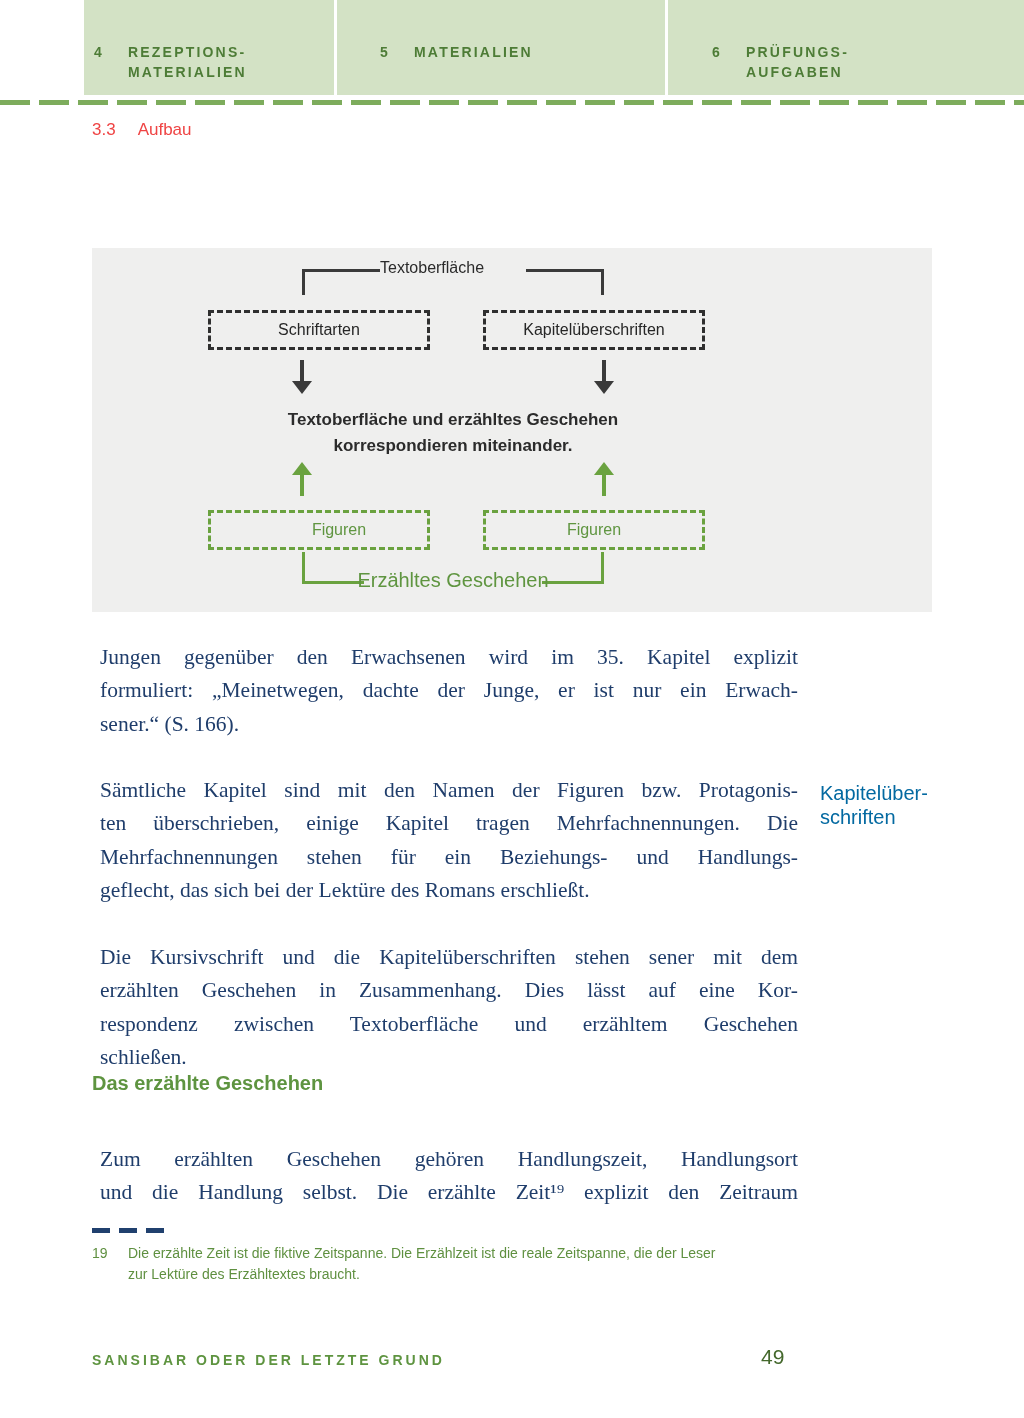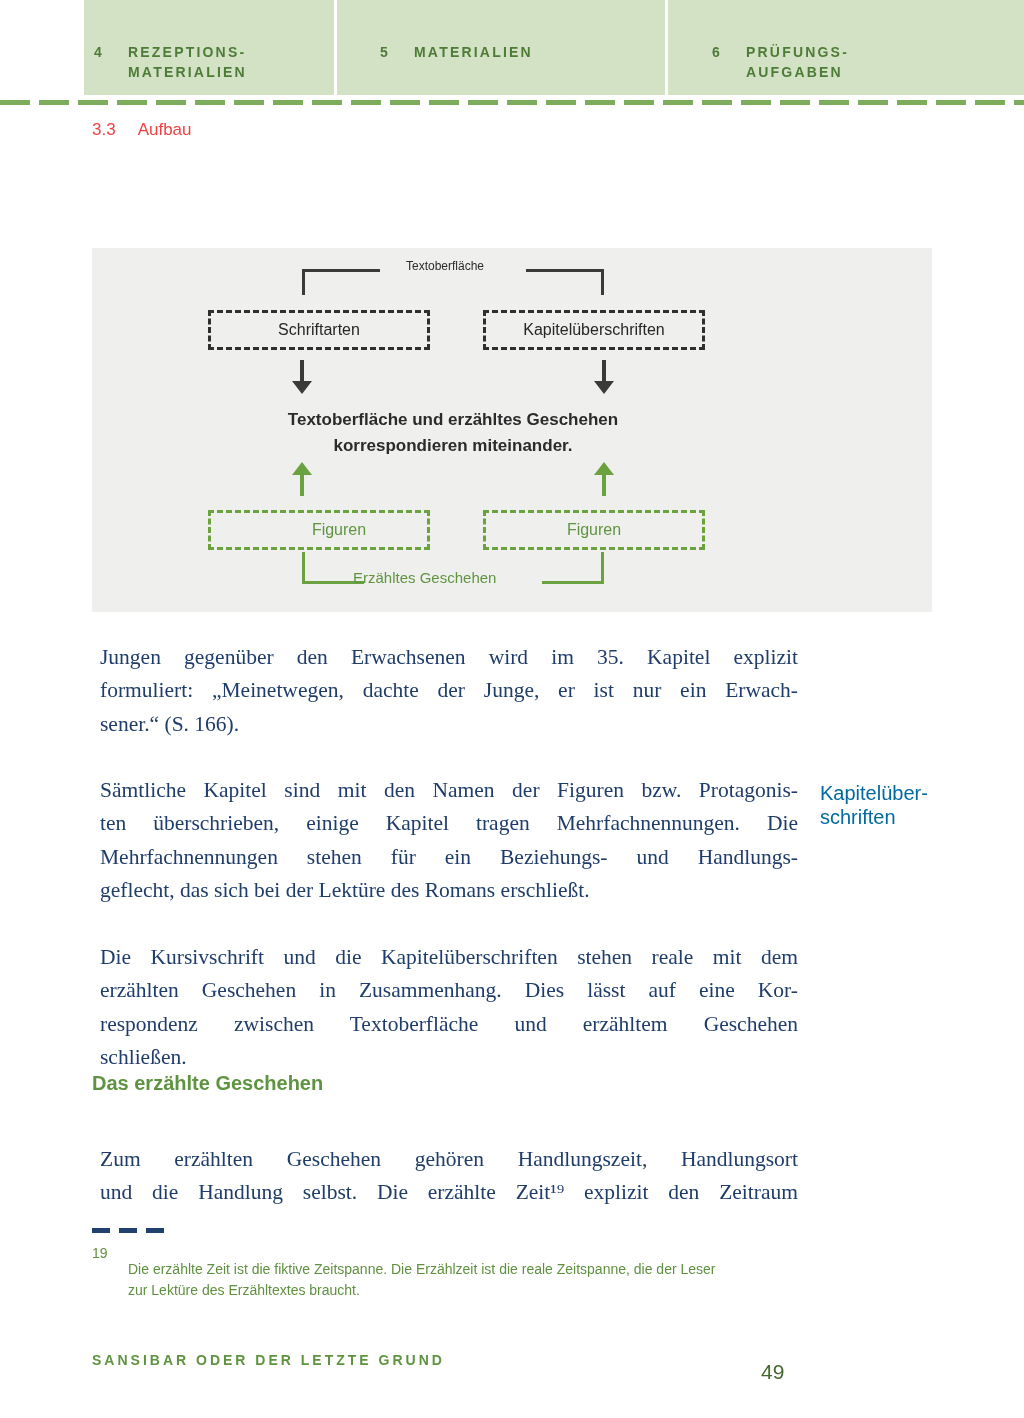--- a/index.html
+++ b/index.html
@@ -21,62 +21,62 @@
 
   .section-heading { position: absolute; left: 92px; top: 120px; font-size: 17px; color: #ef4444; display: flex; gap: 22px; }
 
   
   .diagram { position: absolute; left: 92px; top: 248px; width: 840px; height: 364px; background: #efefee; }
   .bracket { position: absolute; box-sizing: border-box; }
   #br-tl { left: 210px; top: 21px;  width: 78px; height: 26px; border-left: 3px solid #3a3a3a; border-top: 3px solid #3a3a3a; }
   #br-tr { left: 434px; top: 21px;  width: 78px; height: 26px; border-right: 3px solid #3a3a3a; border-top: 3px solid #3a3a3a; }
   #br-bl { left: 210px; top: 304px; width: 62px; height: 32px; border-left: 3px solid #6aa23f; border-bottom: 3px solid #6aa23f; }
   #br-br { left: 450px; top: 304px; width: 62px; height: 32px; border-right: 3px solid #6aa23f; border-bottom: 3px solid #6aa23f; }
-  .diagram-top-label { position: absolute; left: 280px; top: 11px; width: 146px; text-align: center; font-size: 12px; color: #2b2b2b; }
+  .diagram-top-label { position: absolute; left: 288px; top: 11px; width: 146px; text-align: left; font-size: 16px; color: #2b2b2b; }
   .dbox { position: absolute; box-sizing: border-box; width: 222px; height: 40px; display: flex; align-items: center; justify-content: center; font-size: 16px; }
   .dbox.dark  { border: 3px dashed #2f2f2f; color: #262626; }
   .dbox.green { border: 3px dashed #6aa23f; color: #5f9540; }
   #box-schriftarten { left: 116px; top: 62px; }
   #box-kapitel      { left: 391px; top: 62px; }
   #box-figuren      { left: 116px; top: 262px; padding-left: 40px; }
   #box-handlung     { left: 391px; top: 262px; }
   .arrow { position: absolute; width: 22px; display: flex; flex-direction: column; align-items: center; }
   .arrow .head { width: 0; height: 0; border-left: 10px solid transparent; border-right: 10px solid transparent; }
   .arrow .stem { width: 4px; height: 21px; }
   .arrow.down .head { border-top: 13px solid #3a3a3a; }
   .arrow.down .stem { background: #3a3a3a; }
   .arrow.up .head { border-bottom: 13px solid #6aa23f; }
   .arrow.up .stem { background: #6aa23f; }
   #ar-dl { left: 199px; top: 112px; }
   #ar-dr { left: 501px; top: 112px; }
   #ar-ul { left: 199px; top: 214px; }
   #ar-ur { left: 501px; top: 214px; }
   .statement { position: absolute; left: 111px; top: 159px; width: 500px; text-align: center; font-size: 17px; font-weight: bold; color: #2b2b2b; line-height: 26px; }
-  .diagram-bottom-label { position: absolute; left: 261px; top: 321px; width: 200px; text-align: left; font-size: 15px; color: #5f9540; }
+  .diagram-bottom-label { position: absolute; left: 261px; top: 321px; width: 200px; text-align: center; font-size: 20px; color: #5f9540; }
 
   
   .para { position: absolute; left: 100px; width: 698px; font-family: "Liberation Serif", serif; font-size: 21.5px; line-height: 33.4px; color: #1f3d6b; }
   .jl { text-align: justify; text-align-last: justify; }
   #p1 { top: 641px; }
   #p2 { top: 774px; }
   #p3 { top: 941px; }
   #p4 { top: 1143px; }
   .margin-note { position: absolute; left: 820px; top: 781px; width: 190px; font-size: 20px; line-height: 24px; color: #0369a1; }
   .subheading { position: absolute; left: 92px; top: 1072px; font-size: 20px; font-weight: bold; color: #5e9440; }
 
   
   .fn-rule { position: absolute; left: 92px; top: 1228px; width: 72px; height: 5px;
     background: repeating-linear-gradient(90deg, #20406e 0 18px, transparent 18px 27px); }
   .footnote { position: absolute; left: 92px; top: 1243px; width: 720px; font-size: 14px; line-height: 21px; color: #5f9040; }
   .fn-num { position: absolute; left: 0; top: 0; }
-  .fn-text { margin-left: 36px; margin-top: 16px; }
+  .fn-text { margin-left: 36px; }
 
   
   .footer-title { position: absolute; left: 92px; top: 1352px; font-size: 14px; font-weight: bold; letter-spacing: 3px; color: #5e9440; }
-  .footer-page  { position: absolute; left: 761px; top: 1345px; font-size: 21px; color: #44682c; margin-top: 15px; }
+  .footer-page  { position: absolute; left: 761px; top: 1345px; font-size: 21px; color: #44682c; }
 </style>
 </head>
 <body>
 
 <div class="page">
 
   <div class="tab" id="tab-0">
     <div class="tab-row">
       <span class="tab-num">4</span>
       <span class="tab-lines">
@@ -162,21 +162,21 @@
     <div class="jl">Mehrfachnennungen stehen für ein Beziehungs- und Handlungs-</div>
     <div class="ll">geflecht, das sich bei der Lektüre des Romans erschließt.</div>
   </div>
 
   <div class="margin-note">
     <div>Kapitelüber-</div>
     <div>schriften</div>
   </div>
 
   <div class="para" id="p3">
-    <div class="jl">Die Kursivschrift und die Kapitelüberschriften stehen reale mit dem</div>
+    <div class="jl">Die Kursivschrift und die Kapitelüberschriften stehen sener mit dem</div>
     <div class="jl">erzählten Geschehen in Zusammenhang. Dies lässt auf eine Kor-</div>
     <div class="jl">respondenz zwischen Textoberfläche und erzähltem Geschehen</div>
     <div class="ll">schließen.</div>
   </div>
 
   <div class="subheading">Das erzählte Geschehen</div>
 
   <div class="para" id="p4">
     <div class="jl">Zum erzählten Geschehen gehören Handlungszeit, Handlungsort</div>
     <div class="jl">und die Handlung selbst. Die erzählte Zeit¹⁹ explizit den Zeitraum</div>

